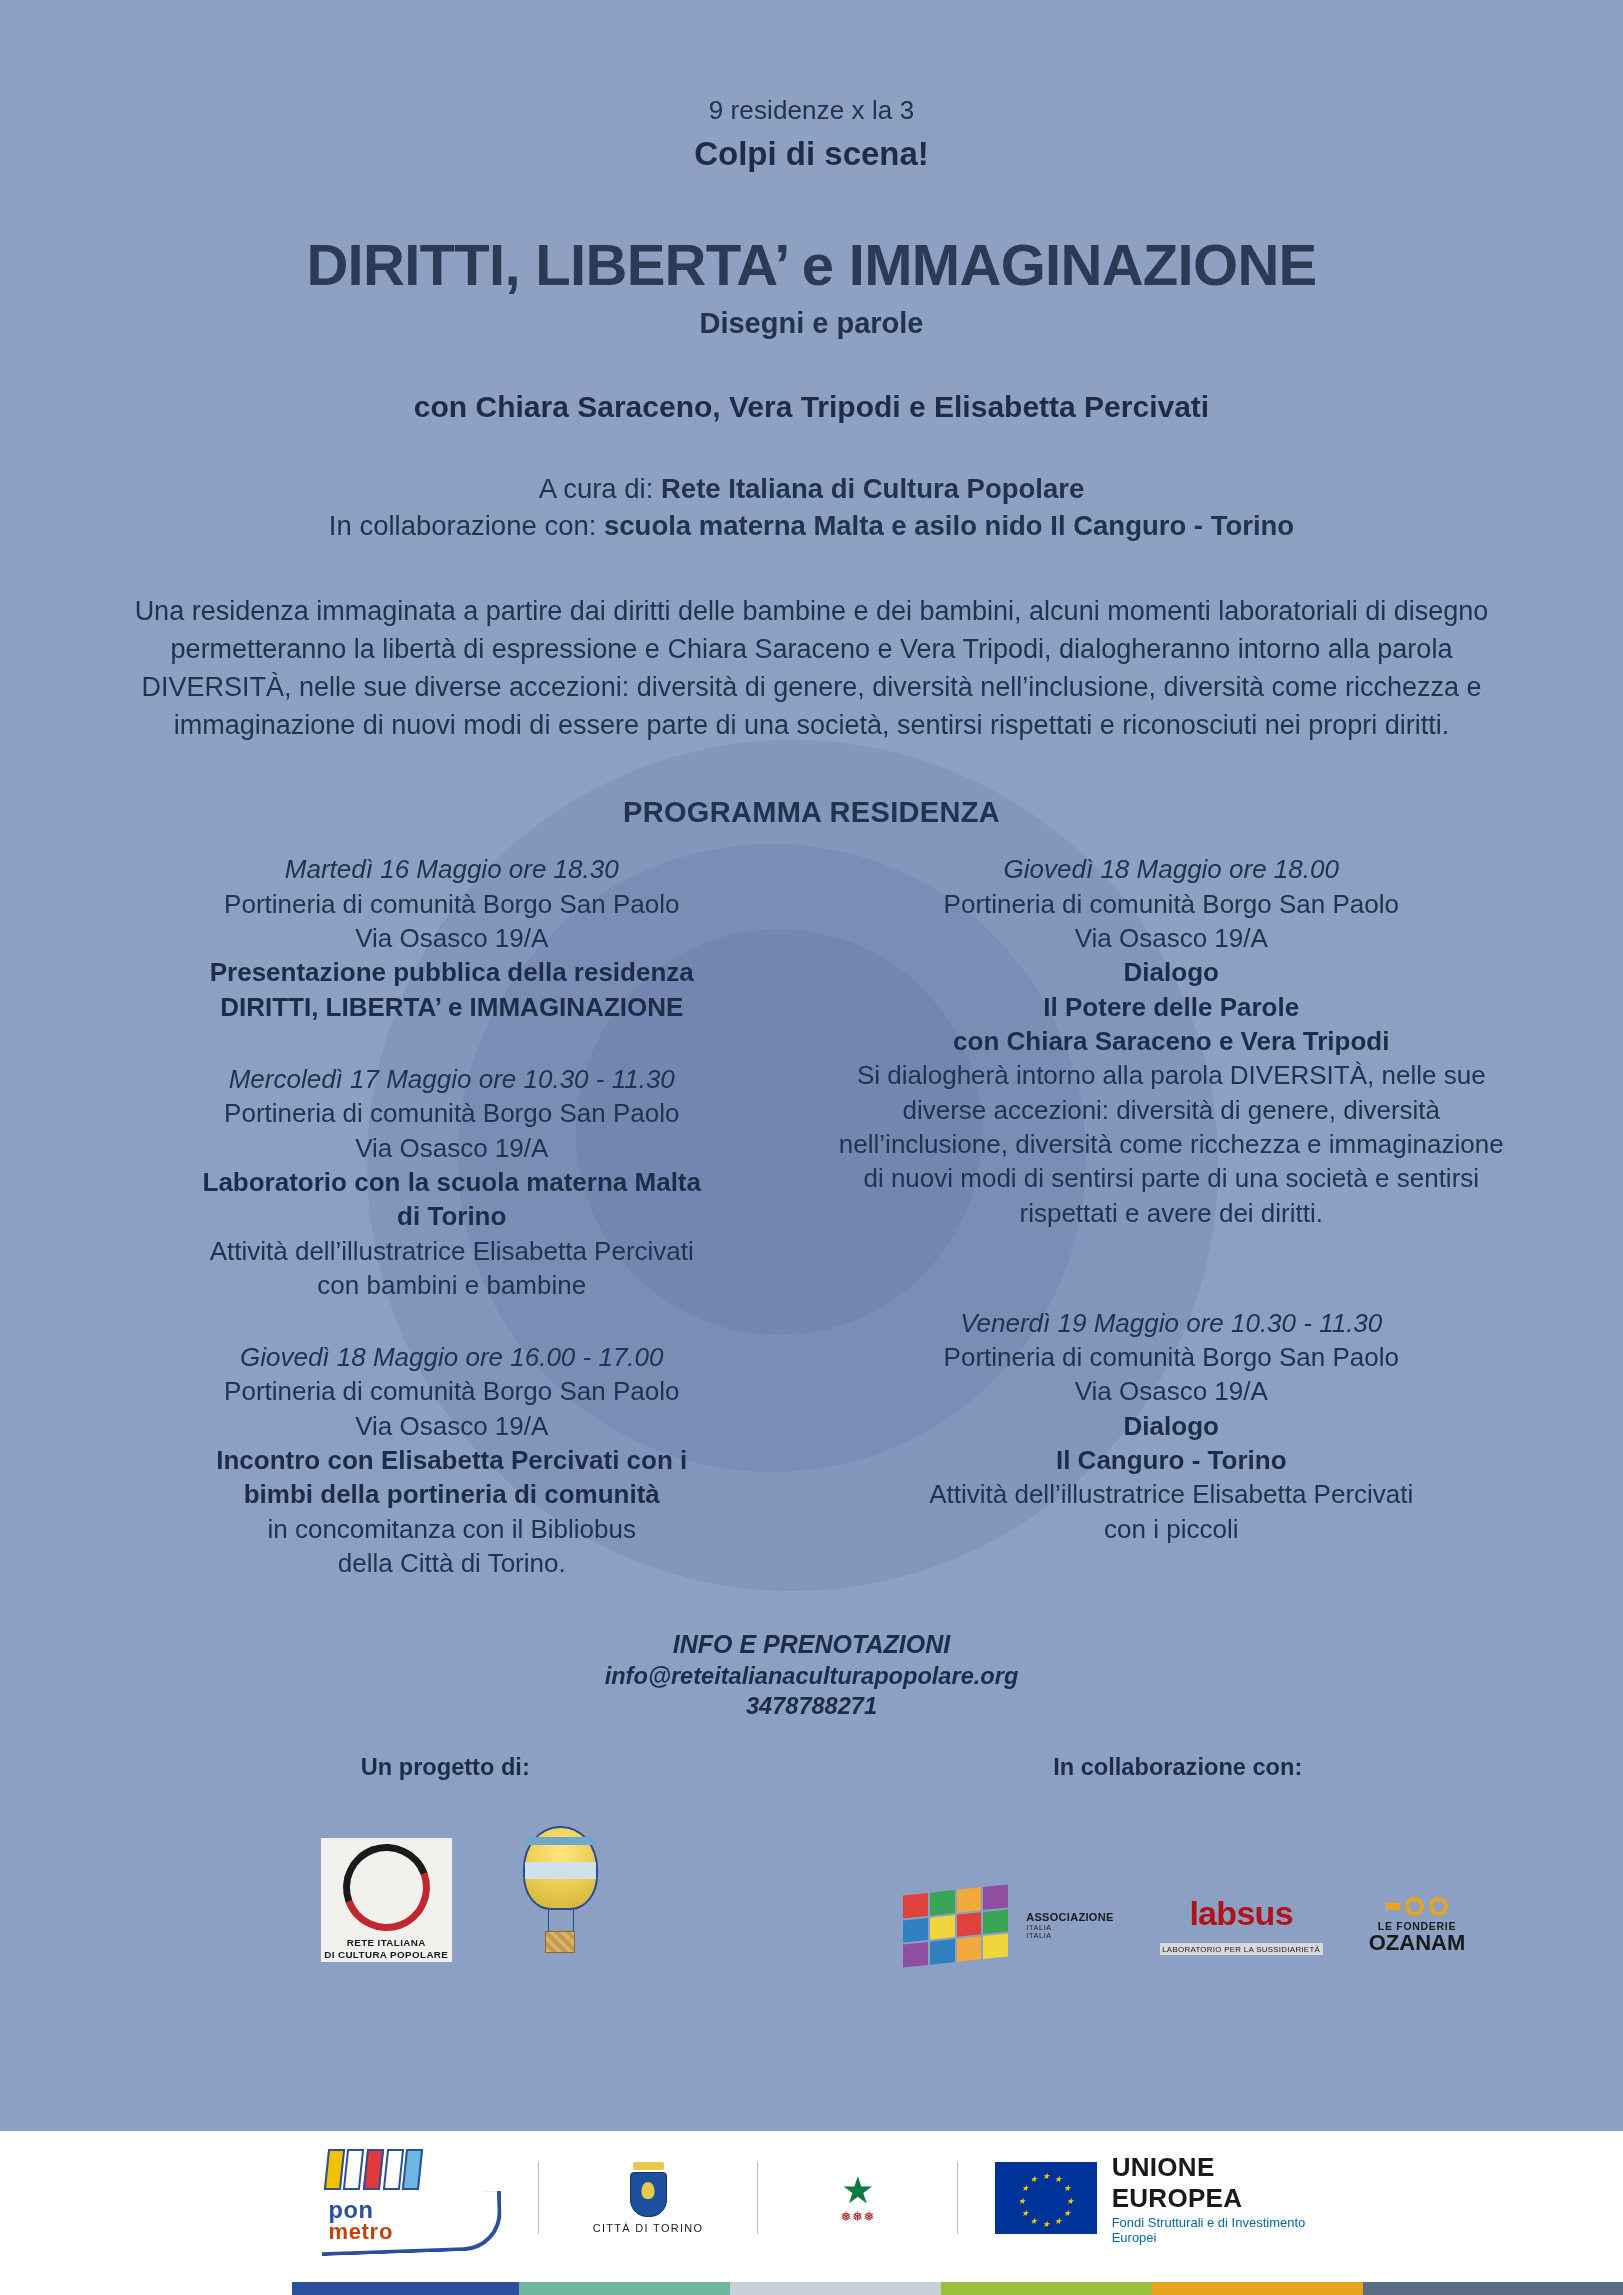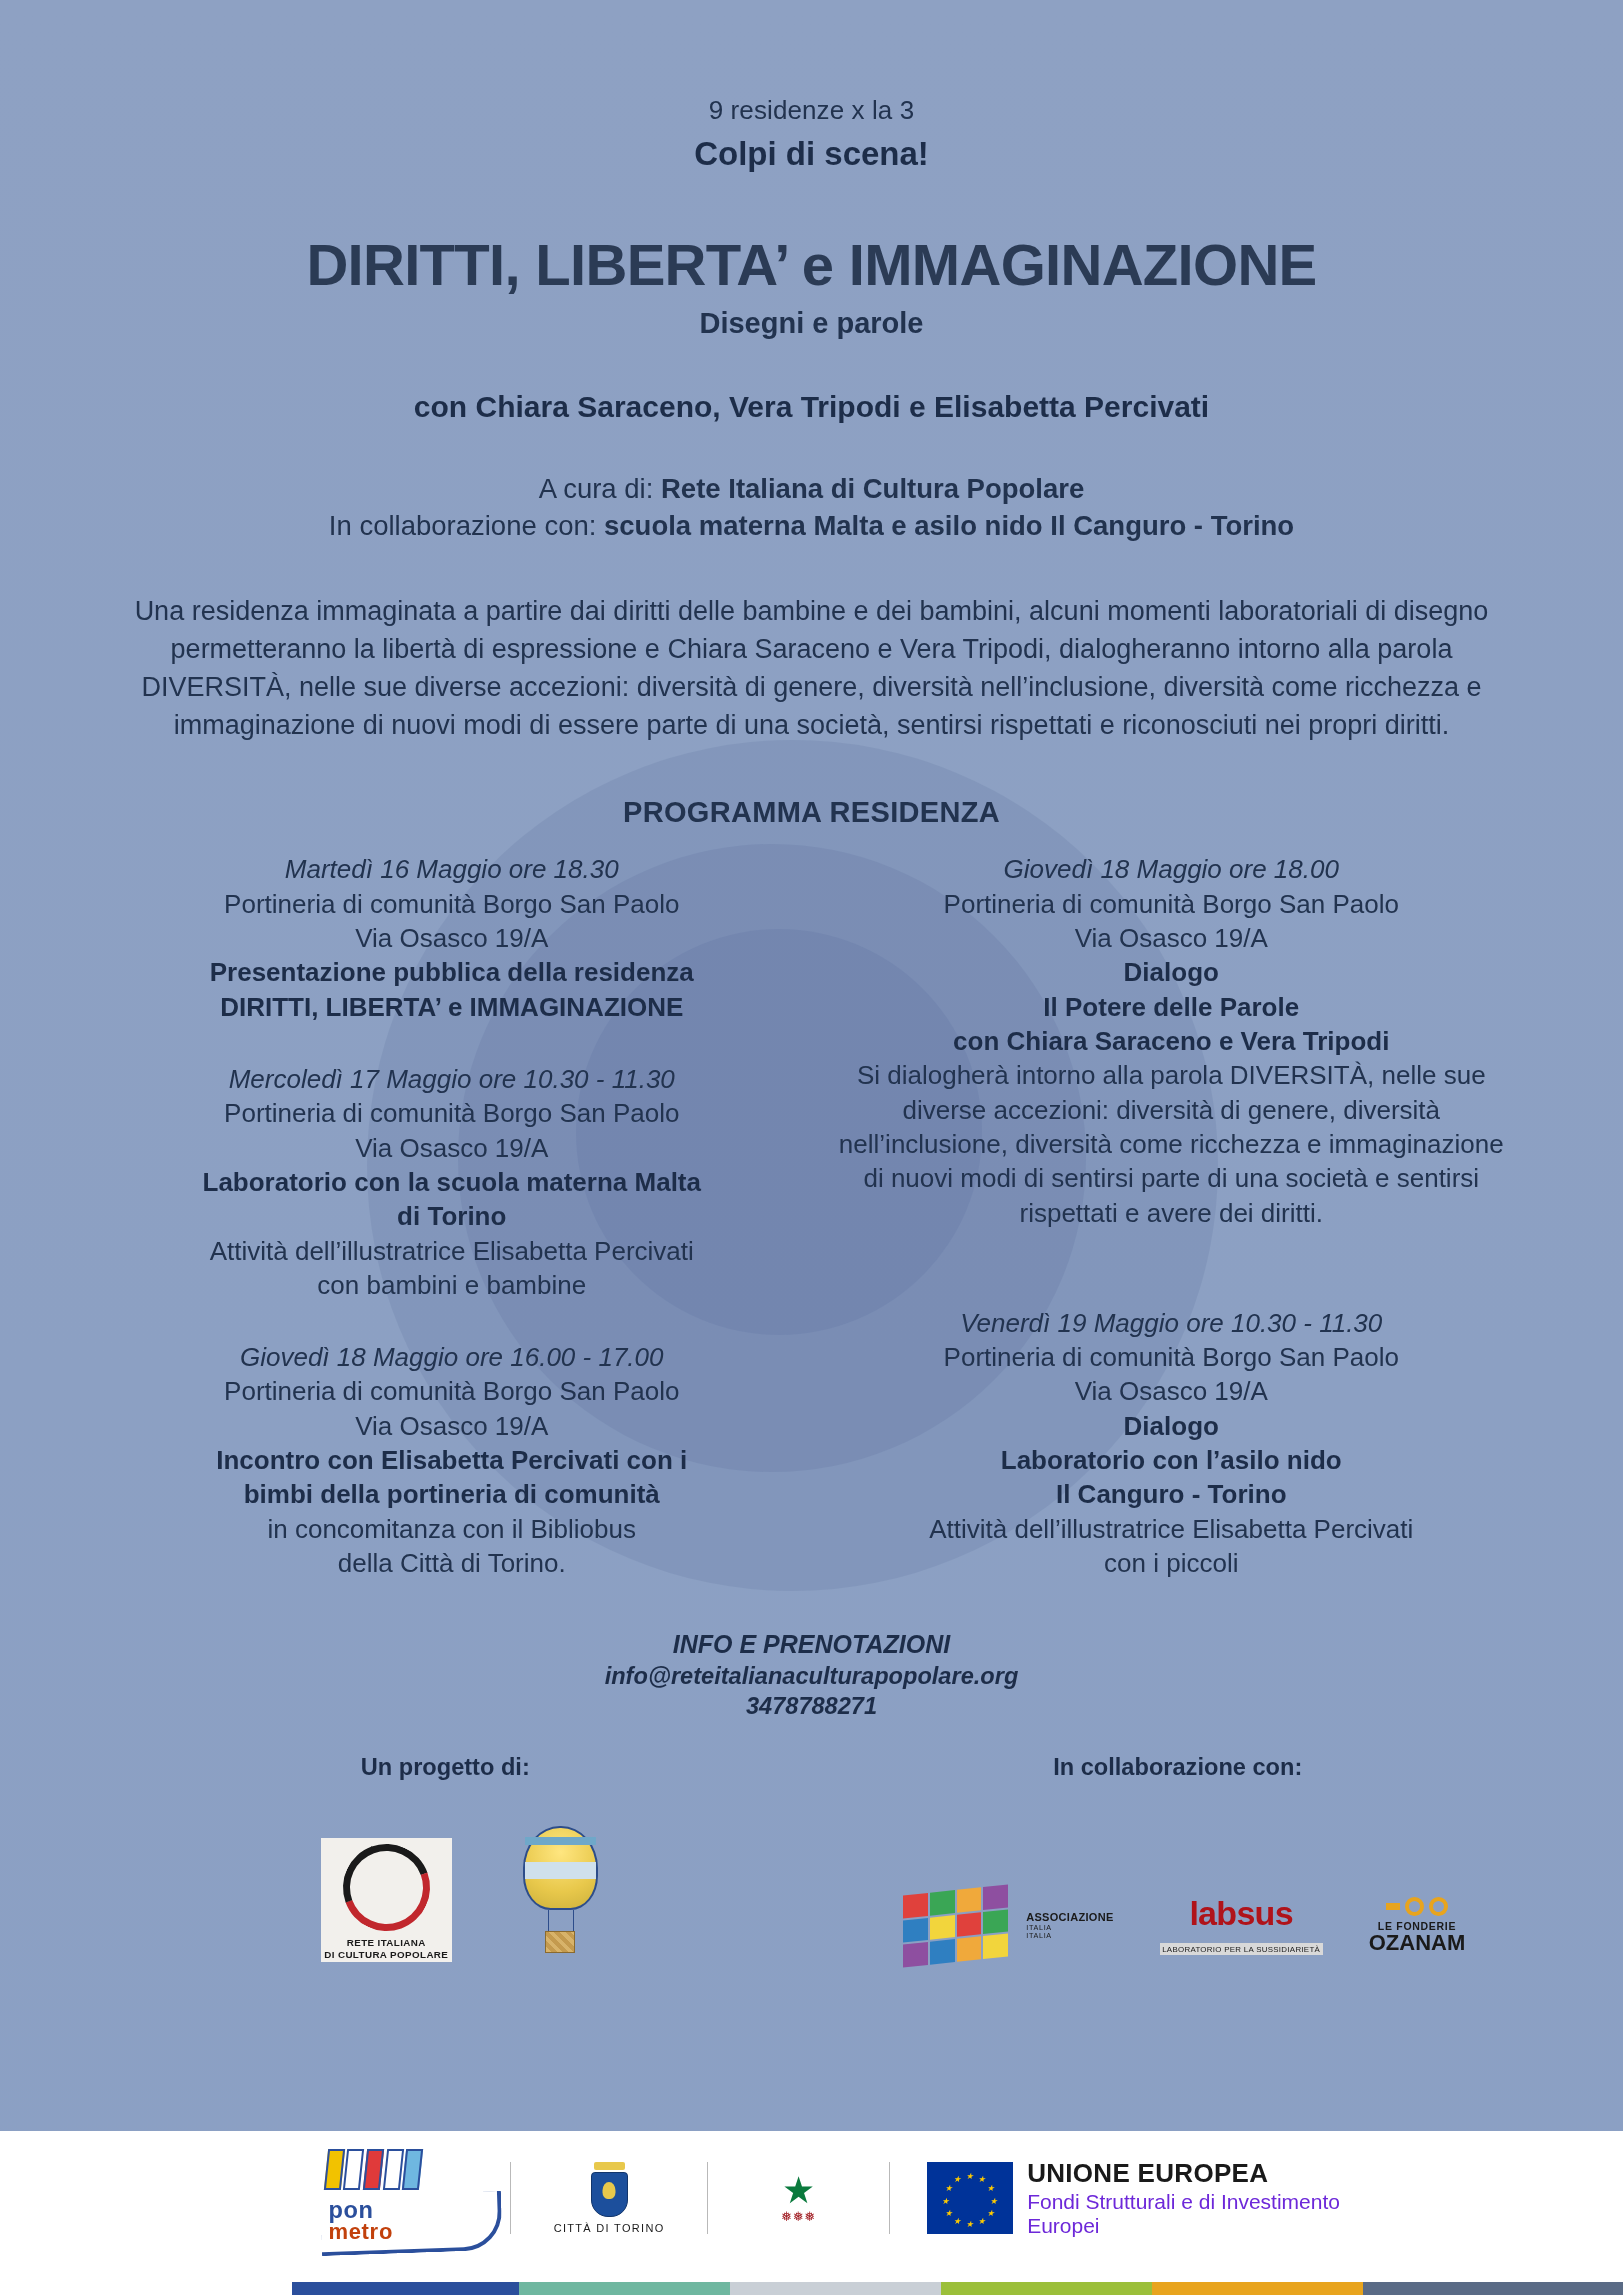--- a/index.html
+++ b/index.html
@@ -495,22 +495,22 @@
     line-height: 7.2px;
     text-align: center;
   }
   .eu .eu-text .t1 {
     font-size: 26px;
     font-weight: bold;
     color: #1a1a1a;
     letter-spacing: 0.3px;
   }
   .eu .eu-text .t2 {
-    font-size: 21px;
-    color: #6d28d9;
+    font-size: 13px;
+    color: #0369a1;
     margin-top: 1px;
   }
   .color-strip {
     position: absolute;
     left: 0; bottom: 0;
     width: 1623px;
     height: 13px;
     display: flex;
     z-index: 6;
   }
@@ -593,21 +593,20 @@
           <div class="detail">Si dialogherà intorno alla parola DIVERSITÀ, nelle sue diverse accezioni: diversità di genere, diversità nell’inclusione, diversità come ricchezza e immaginazione di nuovi modi di sentirsi parte di una società e sentirsi rispettati e avere dei diritti.</div>
         </div>
 
         <div class="spacer-lg"></div>
 
         <div class="block">
           <div class="when">Venerdì 19 Maggio ore 10.30 - 11.30</div>
           <div class="where">Portineria di comunità Borgo San Paolo</div>
           <div class="where">Via Osasco 19/A</div>
           <div class="headline">Dialogo</div>
-          <div class="headline">Laboratorio con l’asilo nido</div>
           <div class="headline">Il Canguro - Torino</div>
           <div class="detail">Attività dell’illustratrice Elisabetta Percivati</div>
           <div class="detail">con i piccoli</div>
         </div>
 
       </div>
     </div>
 
     <div class="info">
       <div class="info-title">INFO E PRENOTAZIONI</div>

